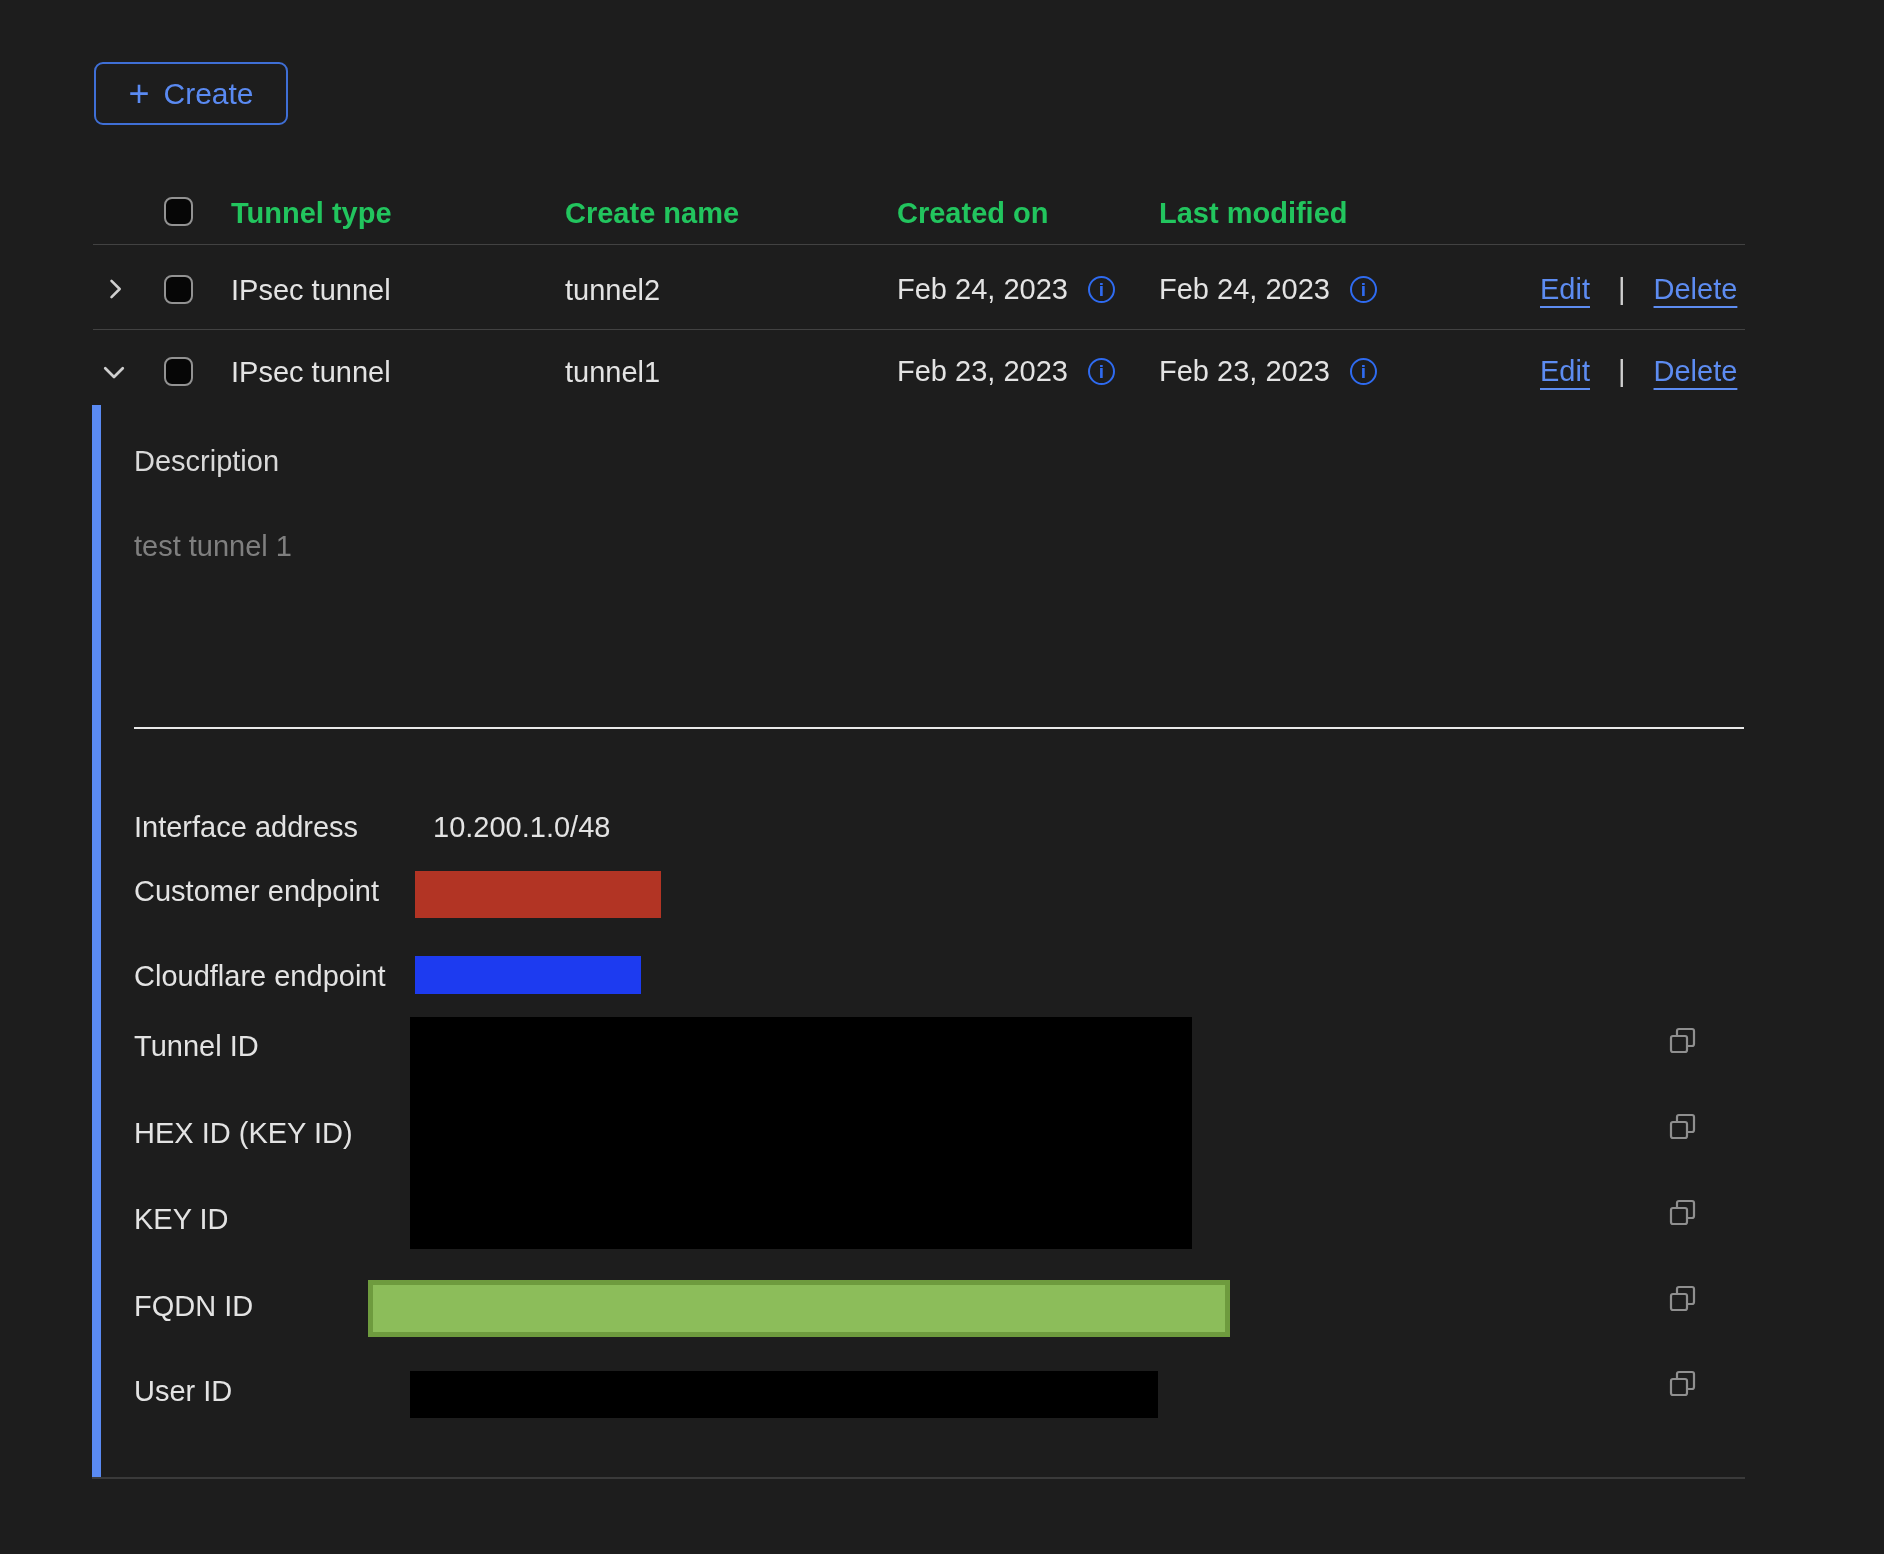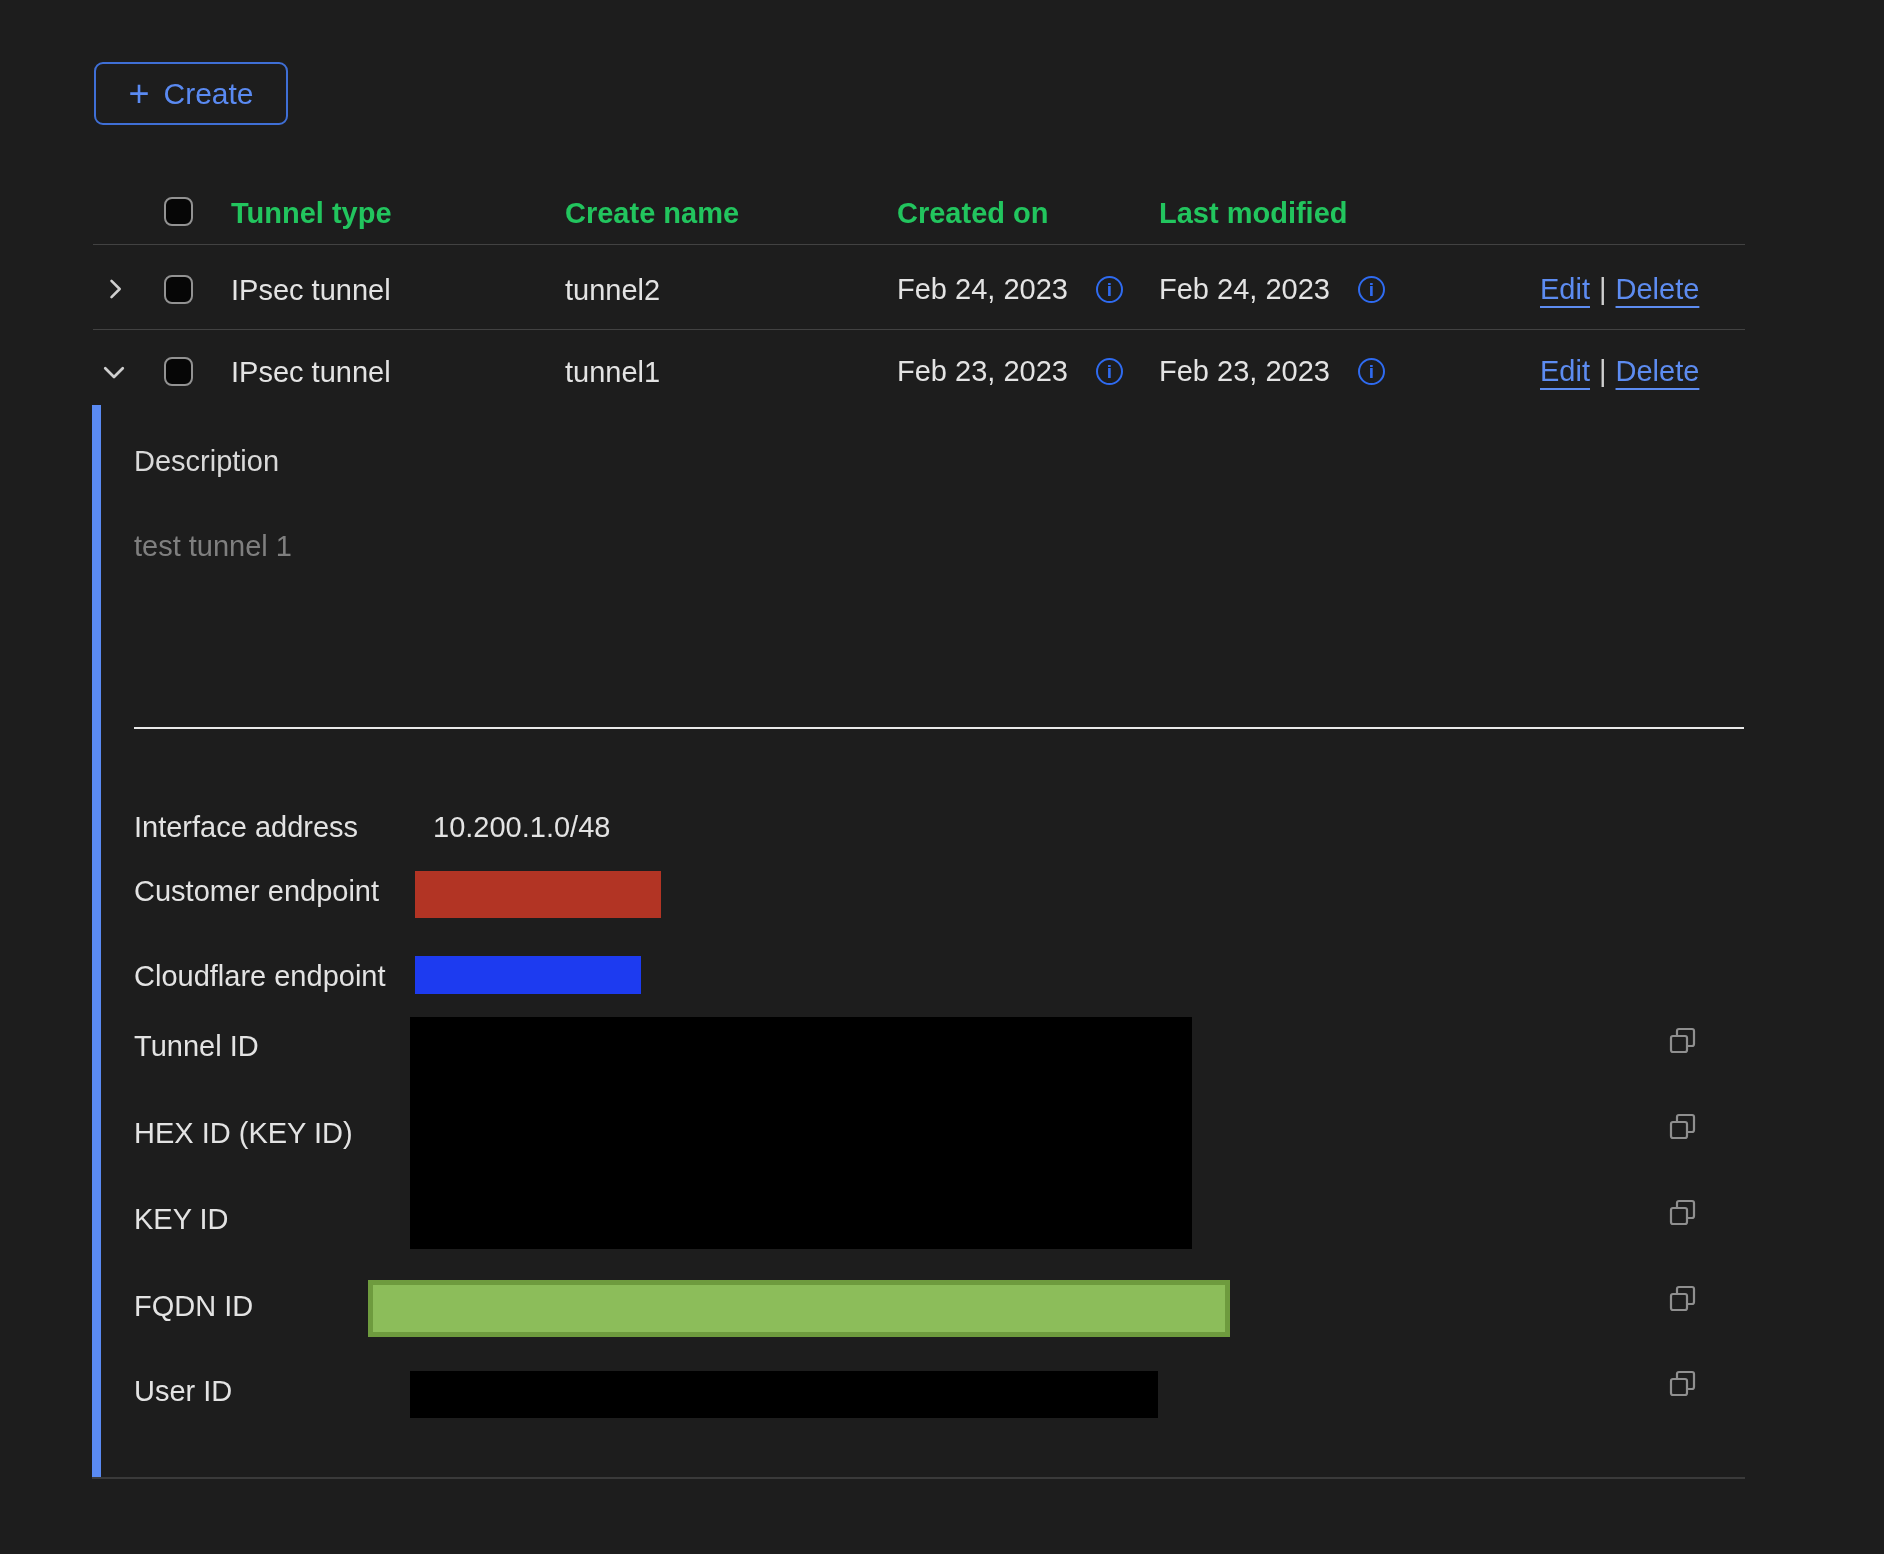--- a/index.html
+++ b/index.html
@@ -13,25 +13,25 @@
     font-family:"Liberation Sans",sans-serif;overflow:hidden;}
   .abs{position:absolute;}
   .txt{font-size:29px;color:var(--text);line-height:34px;white-space:nowrap;}
   .hdr{font-size:29px;font-weight:700;color:#22c55e;line-height:34px;white-space:nowrap;}
   .muted{color:var(--muted);}
   .divider{height:1px;background:var(--divider);}
   .checkbox{width:29px;height:29px;border:2px solid #929292;border-radius:8px;
     background:#060606;box-sizing:border-box;cursor:pointer;}
   .iconbtn{background:none;border:none;padding:0;margin:0;cursor:pointer;display:flex;
     align-items:center;justify-content:center;}
-  .datecell{display:flex;align-items:center;gap:28px;height:38px;}
+  .datecell{display:flex;align-items:center;gap:20px;height:38px;}
   .infoicon{width:27px;height:27px;border:2px solid var(--info);border-radius:50%;
     color:var(--info);font-size:19px;line-height:23px;text-align:center;box-sizing:border-box;
     display:inline-block;font-weight:700;cursor:pointer;}
-  .actions{display:flex;align-items:center;gap:9px;height:38px;}
+  .actions{display:flex;align-items:center;gap:28px;height:38px;}
   .linktxt{font-size:29px;color:var(--link);text-decoration:underline;
     text-underline-offset:7px;text-decoration-thickness:2px;cursor:pointer;background:none;border:none;padding:0;}
   .pipe{font-size:29px;color:#cfcfcf;}
   .btn-outline{display:flex;align-items:center;justify-content:center;gap:14px;
     background:none;border:2px solid #3f6fd6;border-radius:9px;color:var(--accent);
     font-size:30px;font-family:"Liberation Sans",sans-serif;cursor:pointer;box-sizing:border-box;}
   .redact{position:absolute;}
 </style>
 </head>
 <body>

